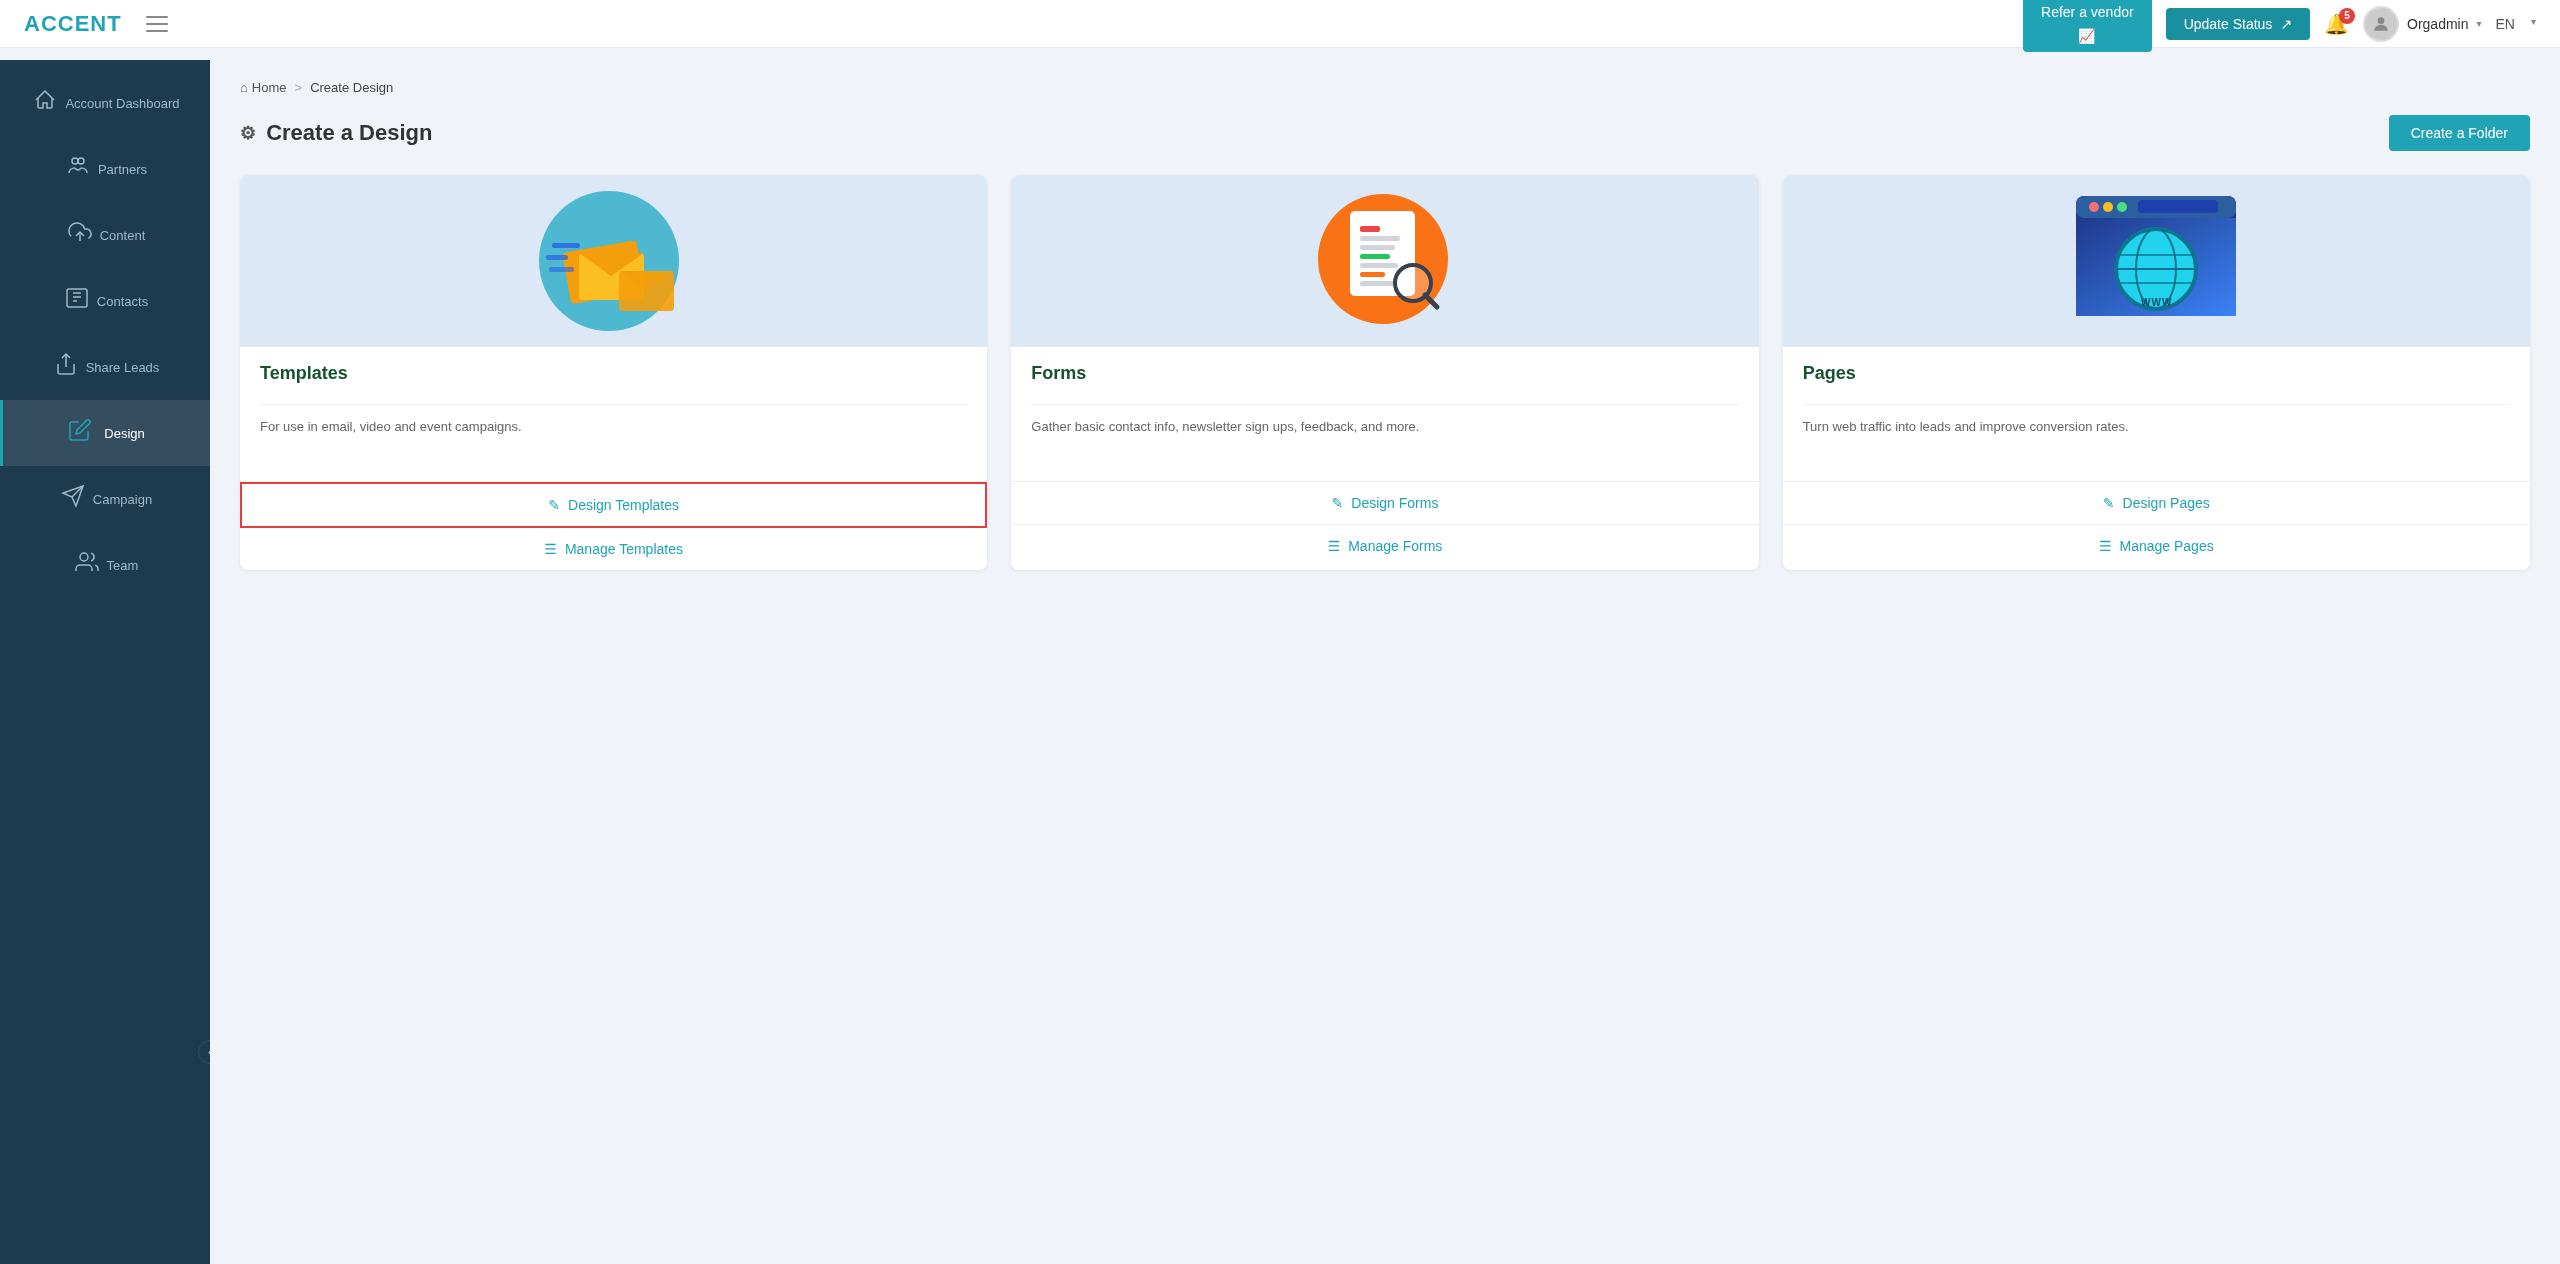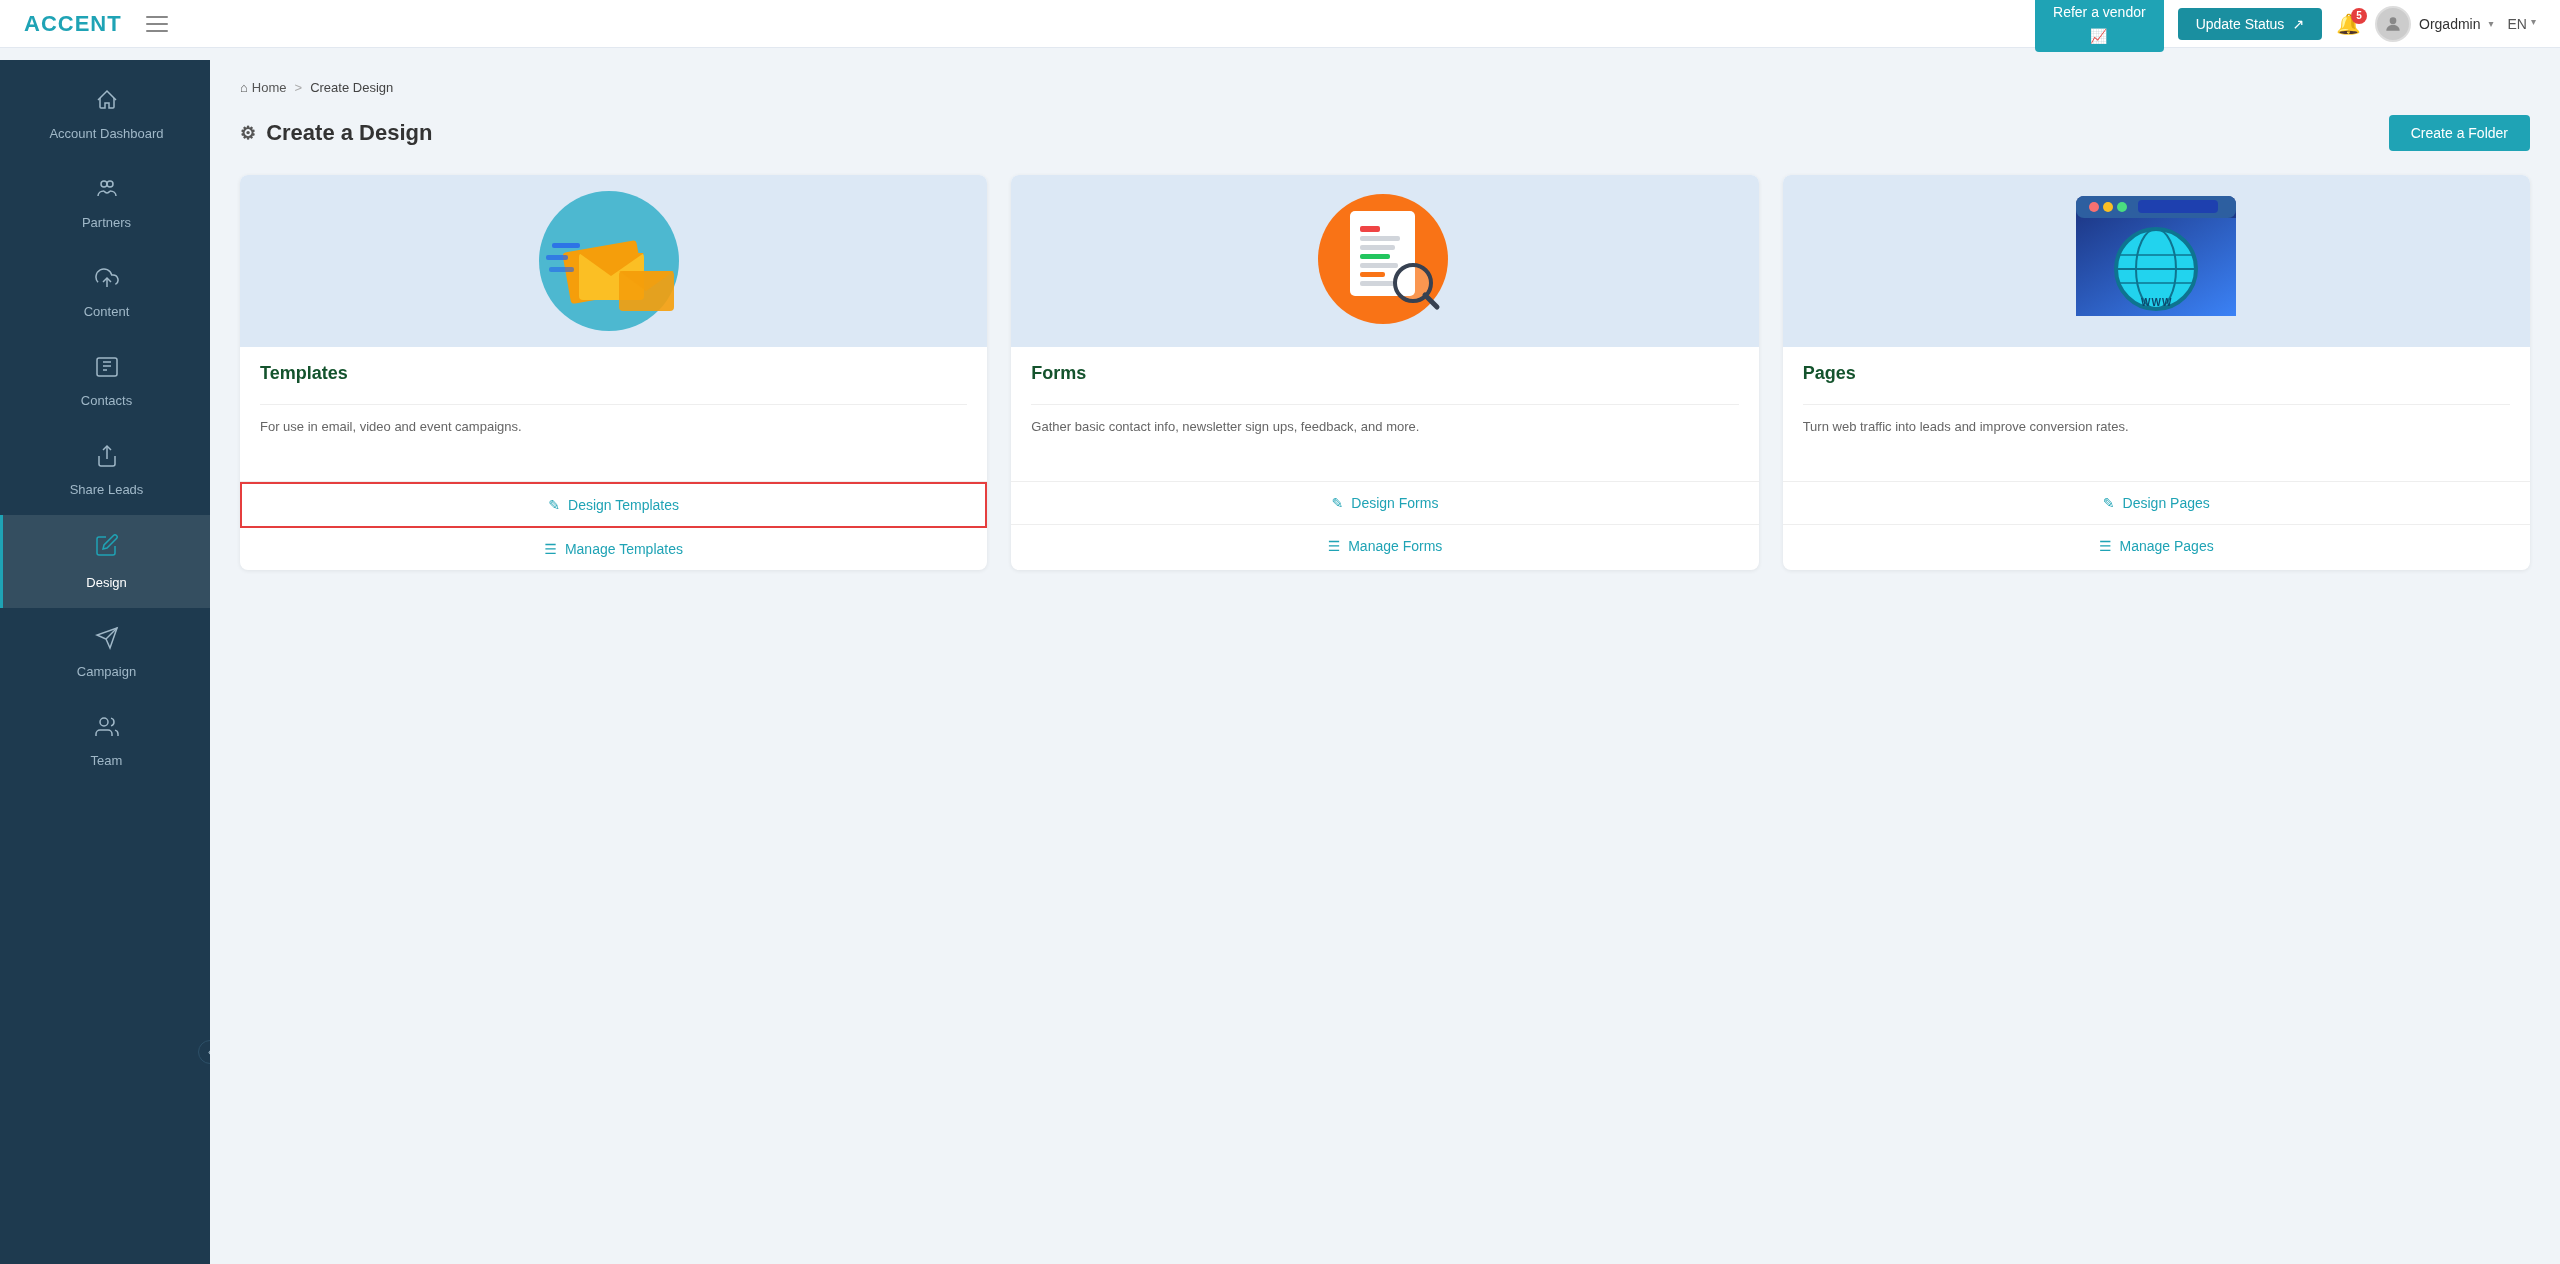--- a/index.html
+++ b/index.html
@@ -43,36 +43,36 @@
     }
     .user-area { display: flex; align-items: center; gap: 8px; cursor: pointer; }
     .avatar {
       width: 36px; height: 36px; border-radius: 50%;
       background: #ccc; display: flex; align-items: center; justify-content: center;
       font-size: 16px; color: #555;
       border: 2px solid #ddd;
     }
     .user-name { font-size: 14px; color: #333; font-weight: 500; }
     .chevron { font-size: 10px; color: #888; }
-    .lang-area { display: flex; gap: 4px; cursor: pointer; color: #555; font-size: 14px; }
+    .lang-area { display: flex; gap: 16px; cursor: pointer; color: #555; font-size: 14px; }
 
     
     .layout { display: flex; margin-top: 60px; min-height: calc(100vh - 60px); }
 
     
     .sidebar {
       width: 210px; min-width: 210px;
       background: #1e3a4f;
       display: flex; flex-direction: column;
       padding-top: 10px;
       position: fixed; top: 60px; left: 0; bottom: 0;
       overflow-y: auto;
     }
     .sidebar-item {
-      display: flex; flex-direction: column; align-items: center; justify-content: center;
+      display: flex; align-items: center; justify-content: center;
       padding: 18px 10px; cursor: pointer;
       color: #a0b8c8; font-size: 13px; gap: 8px;
       border-left: 3px solid transparent;
       transition: background 0.2s;
       text-align: center;
     }
     .sidebar-item.active {
       color: #fff; background: rgba(255,255,255,0.1);
       border-left: 3px solid #1fa3b5;
       gap: 12px;

